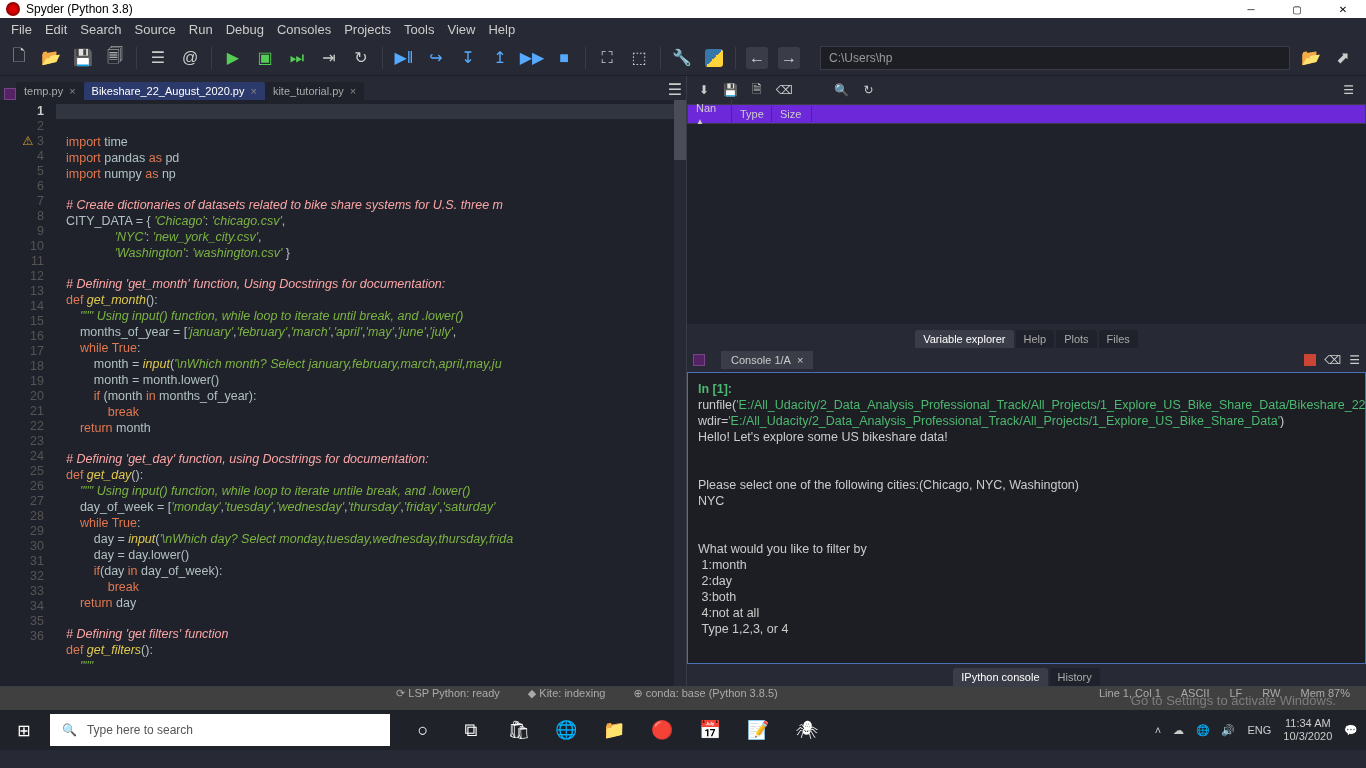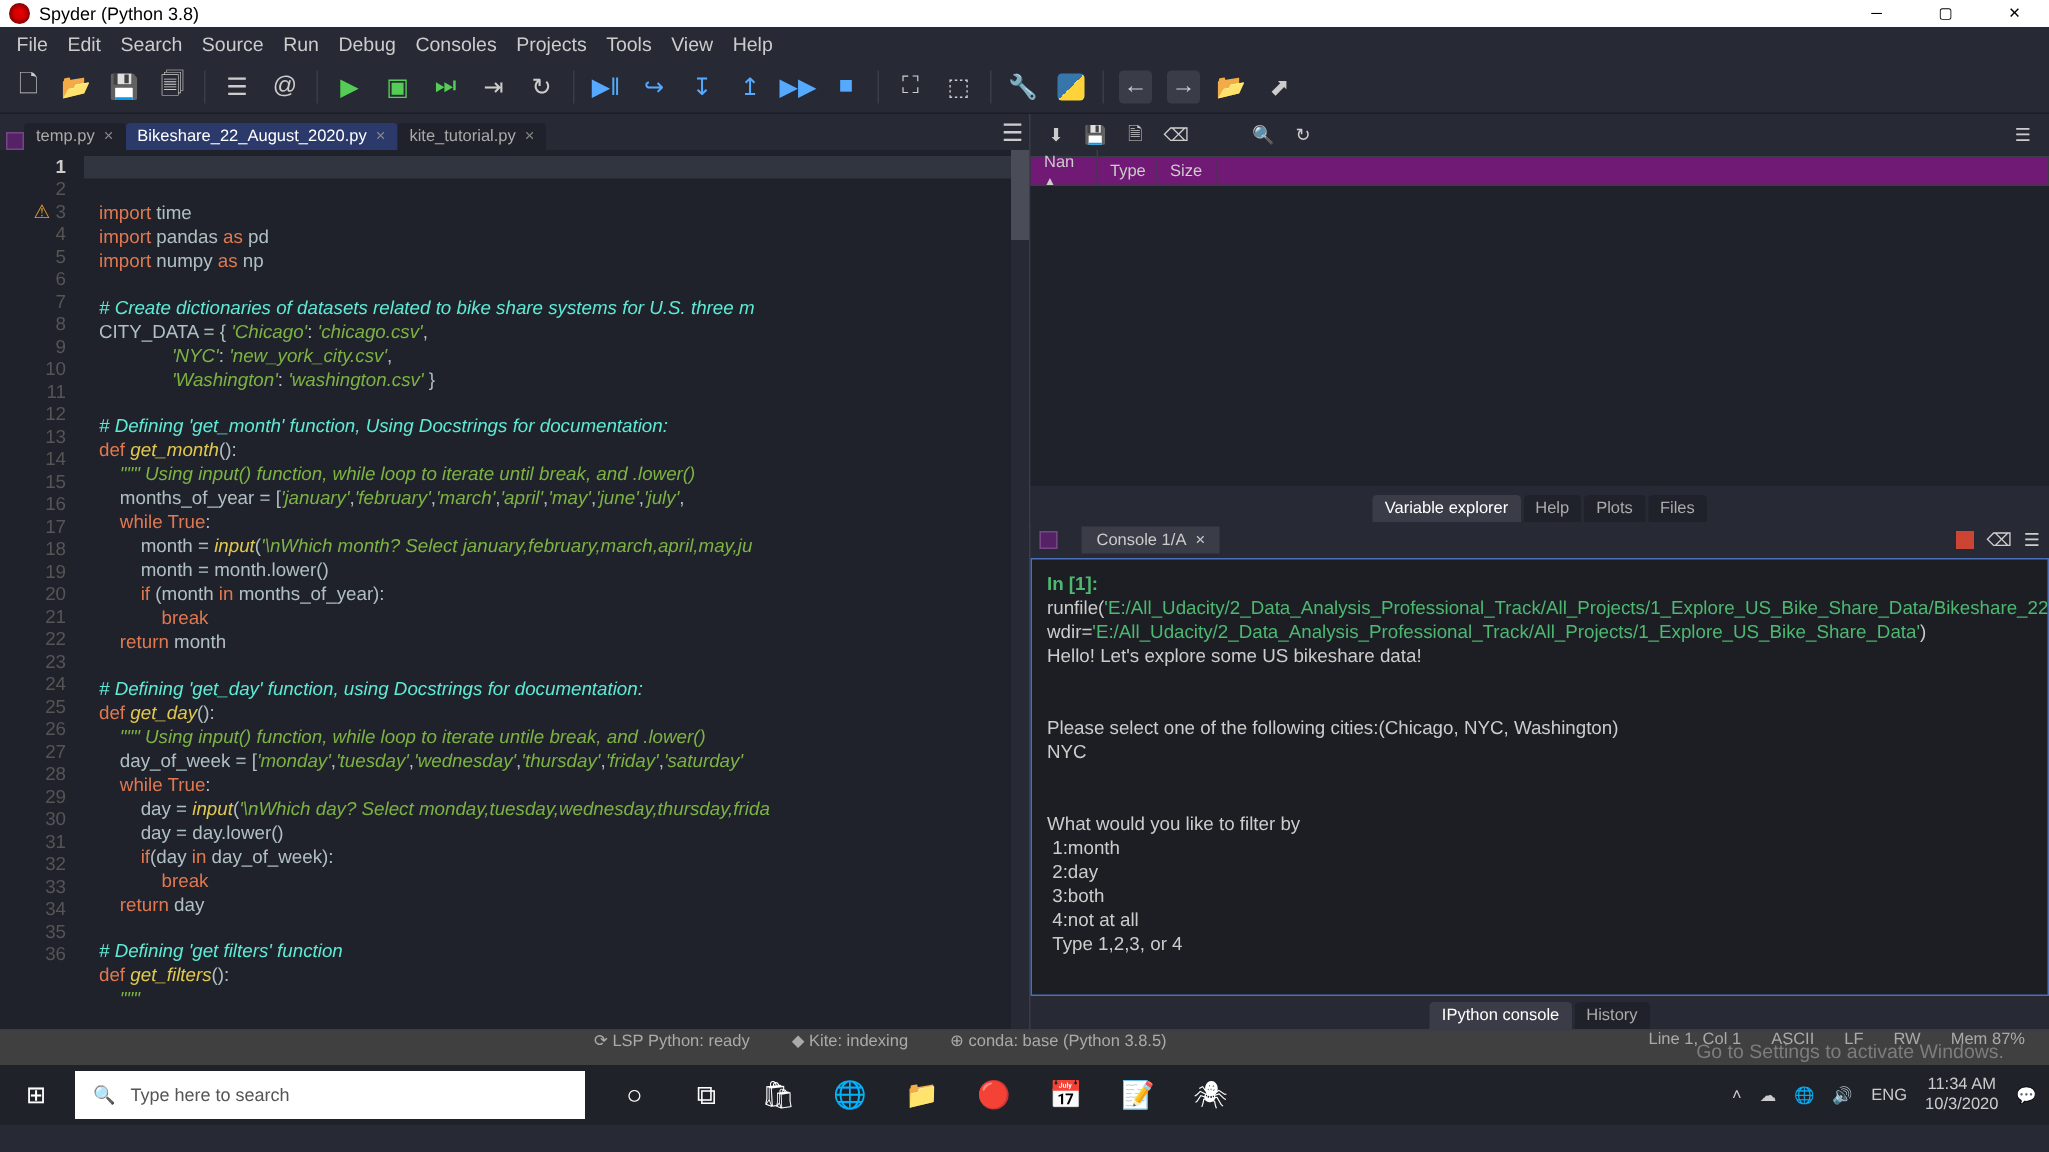--- a/index.html
+++ b/index.html
@@ -27,24 +27,24 @@
 .editor{flex:1;display:flex;background:#1f222b;overflow:hidden;font-family:Consolas,monospace;font-size:12.5px;line-height:15px;}
 .gutter{width:56px;background:#1f222b;text-align:right;color:#555;padding:4px 12px 0 0;}
 .gutter div{height:15px;}
 .gutter .current{color:#ccc;font-weight:bold;}
 .code{flex:1;padding:4px 0 0 10px;color:#b0c0c0;white-space:pre;overflow:hidden;position:relative;}
 .code .current-line{background:#303540;position:absolute;left:0;right:0;top:4px;height:15px;z-index:0;}
 .code pre{position:relative;z-index:1;font-family:Consolas,monospace;}
 .kw{color:#e07850;}
 .fn{color:#e0c94d;font-style:italic;}
 .str{color:#7cb342;font-style:italic;}
-.cm{color:#5eead4;font-style:italic;}
+.cm{color:#fca5a5;font-style:italic;}
 .right-pane{width:680px;display:flex;flex-direction:column;border-left:1px solid #3a3d48;}
 .var-toolbar{height:28px;display:flex;align-items:center;gap:14px;padding:0 12px;color:#ccc;}
-.var-header{height:20px;background:#701a75;display:flex;align-items:center;font-size:11px;border:1px solid #3a3d48;}
+.var-header{height:20px;background:#6d28d9;display:flex;align-items:center;font-size:11px;border:1px solid #3a3d48;}
 .var-header div{padding:2px 8px;border-right:1px solid #3a3d48;}
 .var-body{height:200px;background:#1f222b;}
 .right-tabs{height:24px;display:flex;justify-content:center;align-items:flex-end;background:#272a34;}
 .right-tab{padding:3px 8px;color:#aaa;font-size:11px;background:#1f222b;border-radius:3px 3px 0 0;margin:0 1px;}
 .right-tab.active{background:#3a3d48;color:#fff;}
 .console-tabs{height:24px;display:flex;justify-content:space-between;align-items:center;padding:0 6px;}
 .console-tab{padding:3px 10px;background:#3a3d48;color:#ccc;font-size:11px;display:flex;gap:6px;align-items:center;}
 .console-right-icons{display:flex;gap:8px;align-items:center;}
 .red-sq{width:12px;height:12px;background:#c43;}
 .console-body{flex:1;background:#1c1e24;border:1px solid #4a6fb8;font-family:Consolas,monospace;font-size:12.5px;line-height:15px;padding:8px 10px;color:#ccc;overflow:hidden;white-space:pre-wrap;}
@@ -121,20 +121,21 @@
   <div class="tb-icon">⛶</div>
   <div class="tb-icon">⬚</div>
   <div class="tb-sep"></div>
   <div class="tb-icon">🔧</div>
   <div class="tb-icon">
       <span class="python-icon"></span>
     </div>
   <div class="tb-sep"></div>
   <div class="tb-icon" style="background:#3a3d48;border-radius:3px;">←</div>
   <div class="tb-icon" style="background:#3a3d48;border-radius:3px;">→</div>
+  <div class="path-box">C:\Users\hp</div>
   <div class="tb-icon">📂</div>
   <div class="tb-icon">⬈</div>
 </div>
 
 <div class="main">
   <div class="left-pane">
     <div class="file-tabs">
       <span class="tab-icon"></span>
       <div class="file-tab">
           <span>temp.py</span>

